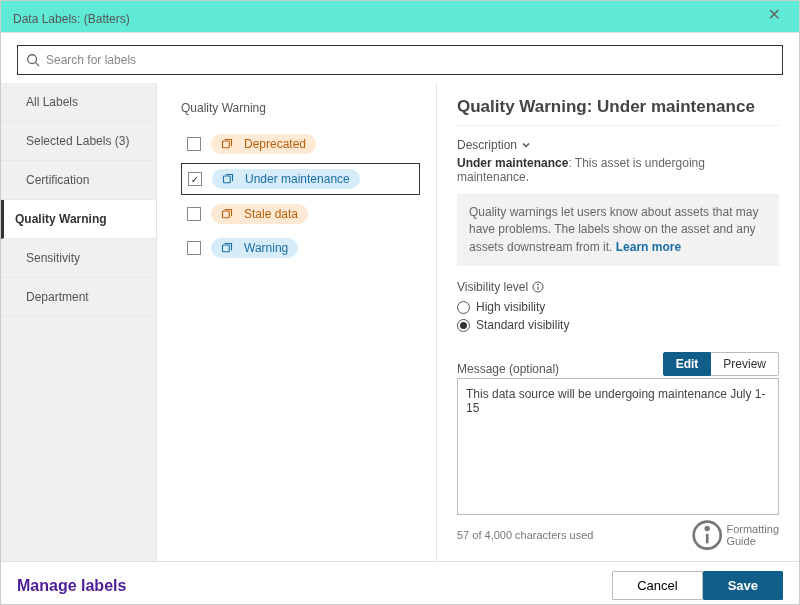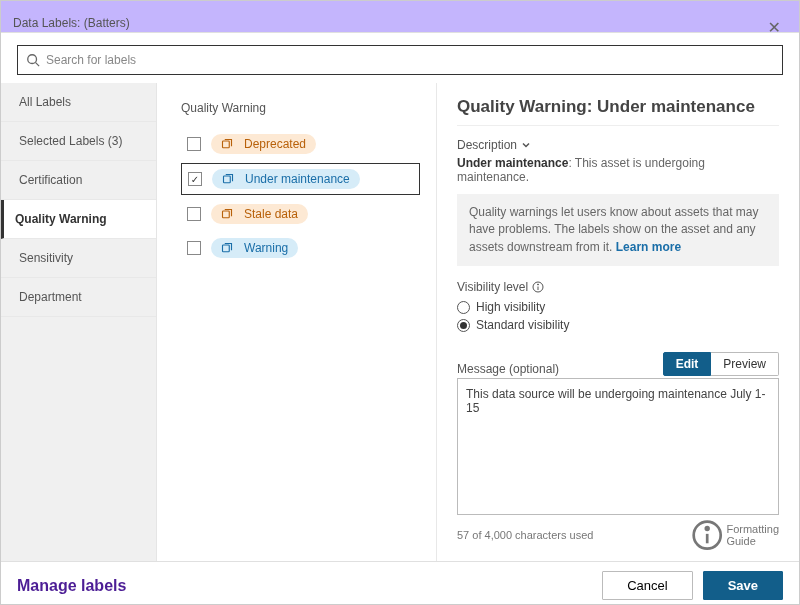--- a/index.html
+++ b/index.html
@@ -1,31 +1,31 @@
 <!DOCTYPE html>
 <html><head>
 <meta charset="utf-8">
 <style>
   * { box-sizing: border-box; margin: 0; padding: 0; }
   body { font-family: -apple-system, "Segoe UI", Arial, sans-serif; font-size: 12px; color: #333; background: #fff; width: 800px; height: 605px; overflow: hidden; border: 1px solid #ccc; }
 
-  .titlebar { display: flex; align-items: flex-start; justify-content: space-between; padding: 15px 12px; background: #c4b5fd; border-bottom: 1px solid #e0e0e0; height: 32px; }
+  .titlebar { display: flex; align-items: flex-end; justify-content: space-between; padding: 6px 12px; background: #5eead4; border-bottom: 1px solid #e0e0e0; height: 32px; }
   .titlebar-title { color: #555; font-size: 12px; }
   .titlebar-close { font-size: 16px; color: #666; cursor: pointer; padding: 2px 6px; }
 
   .searchbar-wrap { padding: 12px 16px 8px 16px; }
   .searchbar { display: flex; align-items: center; border: 1.5px solid #333; padding: 4px 8px; height: 30px; }
   .searchbar svg { width: 14px; height: 14px; margin-right: 6px; }
   .searchbar input { border: none; outline: none; flex: 1; font-size: 12px; color: #333; }
   .searchbar input::placeholder { color: #888; }
 
   .main { display: flex; height: 478px; }
 
   .sidebar { width: 156px; background: #f0f0f0; border-right: 1px solid #e5e5e5; }
-  .sidebar-item { padding: 12px 18px; color: #555; cursor: pointer; border-bottom: 1px solid #e8e8e8; font-size: 12px; }
+  .sidebar-item { padding: 12px 25px; color: #555; cursor: pointer; border-bottom: 1px solid #e8e8e8; font-size: 12px; }
   .sidebar-item.active { background: #fff; color: #333; font-weight: 600; border-left: 3px solid #333; padding-left: 11px; }
 
   .center { width: 280px; padding: 18px 16px 12px 24px; border-right: 1px solid #e8e8e8; }
   .center-heading { color: #555; font-size: 12px; margin-bottom: 14px; }
   .label-row { display: flex; align-items: center; gap: 10px; padding: 5px 6px; margin-bottom: 4px; }
   .label-row.selected { border: 1.5px solid #333; }
   .checkbox { width: 14px; height: 14px; border: 1px solid #888; display: inline-flex; align-items: center; justify-content: center; font-size: 10px; background: #fff; }
   .checkbox.checked::after { content: "✓"; color: #333; }
   .pill { display: inline-flex; align-items: center; gap: 11px; padding: 3px 10px; border-radius: 11px; font-size: 12px; }
   .pill.orange { background: #fde9d4; color: #b8610a; }
@@ -53,21 +53,21 @@
   .msg-tab.active { background: #125e8a; color: #fff; border-color: #125e8a; font-weight: 600; margin-left: 32px; }
   .msg-tab:first-child { border-top-left-radius: 2px; border-bottom-left-radius: 2px; }
   .msg-tab:last-child { border-top-right-radius: 2px; border-bottom-right-radius: 2px; border-left: none; }
 
   .msg-area { width: 100%; height: 152px; border: 1px solid #bbb; padding: 8px; font-size: 12px; color: #444; font-family: inherit; resize: none; margin-top: 2px; outline: none; }
   .msg-footer { display: flex; justify-content: space-between; align-items: center; font-size: 11px; color: #777; margin-top: 4px; }
   .msg-footer .fg { display: flex; align-items: center; gap: 3px; cursor: pointer; }
 
   .footer { border-top: 1px solid #e0e0e0; padding: 10px 16px; display: flex; align-items: center; justify-content: space-between; height: 48px; }
   .footer-link { color: #4c1d95; font-weight: 600; font-size: 16px; cursor: pointer; }
-  .footer-btns { display: flex; gap: 10px; }
+  .footer-btns { display: flex; }
   .btn { padding: 6px 24px; font-size: 13px; border: 1px solid #bbb; background: #fff; cursor: pointer; border-radius: 1px; }
   .btn.primary { background: #125e8a; color: #fff; border-color: #125e8a; font-weight: 600; }
 </style>
 </head>
 <body>
 
 <div class="titlebar">
   <span class="titlebar-title">Data Labels: (Batters)</span>
   <span class="titlebar-close">✕</span>
 </div>

